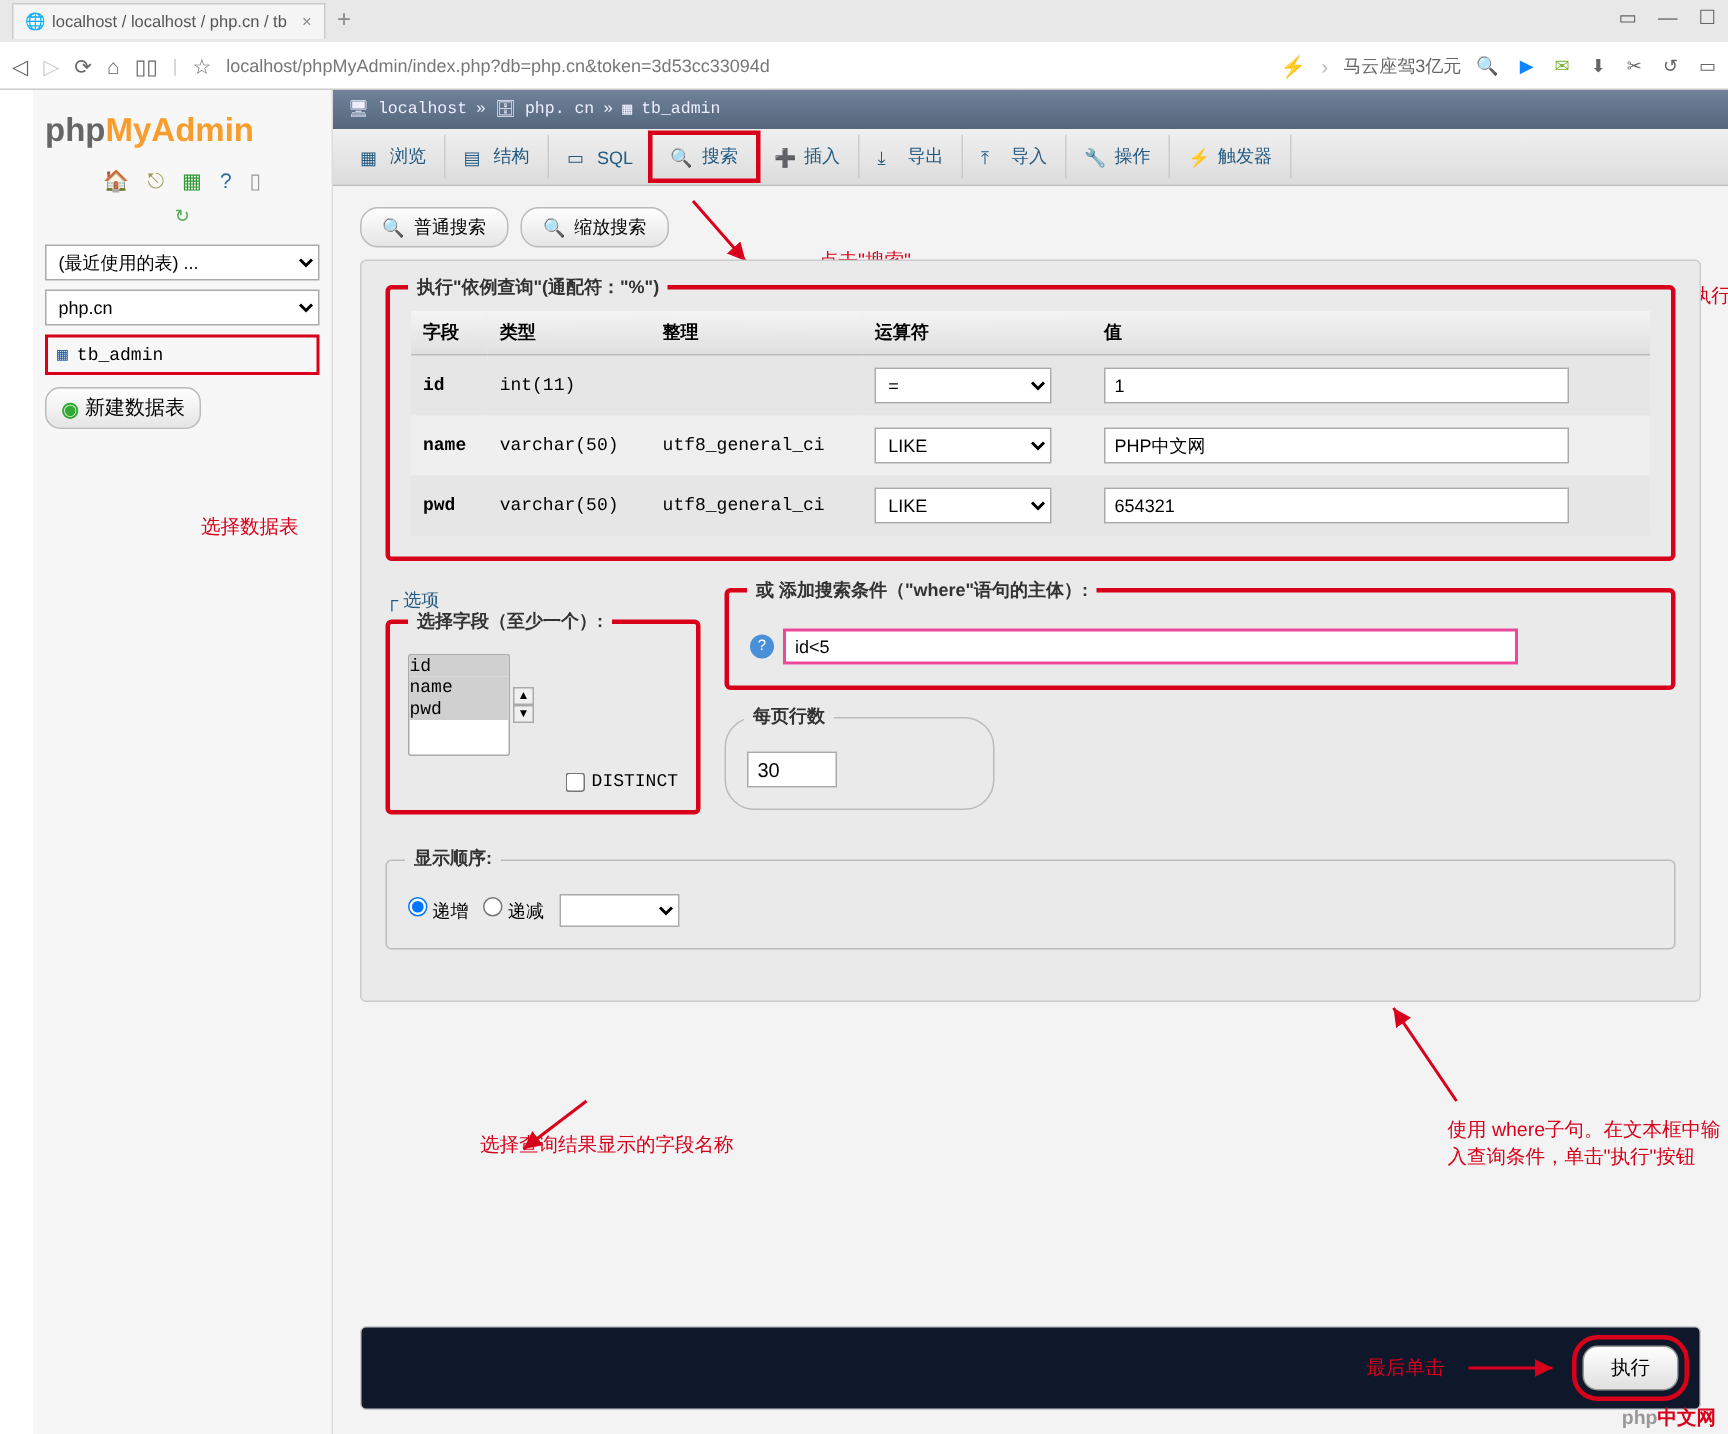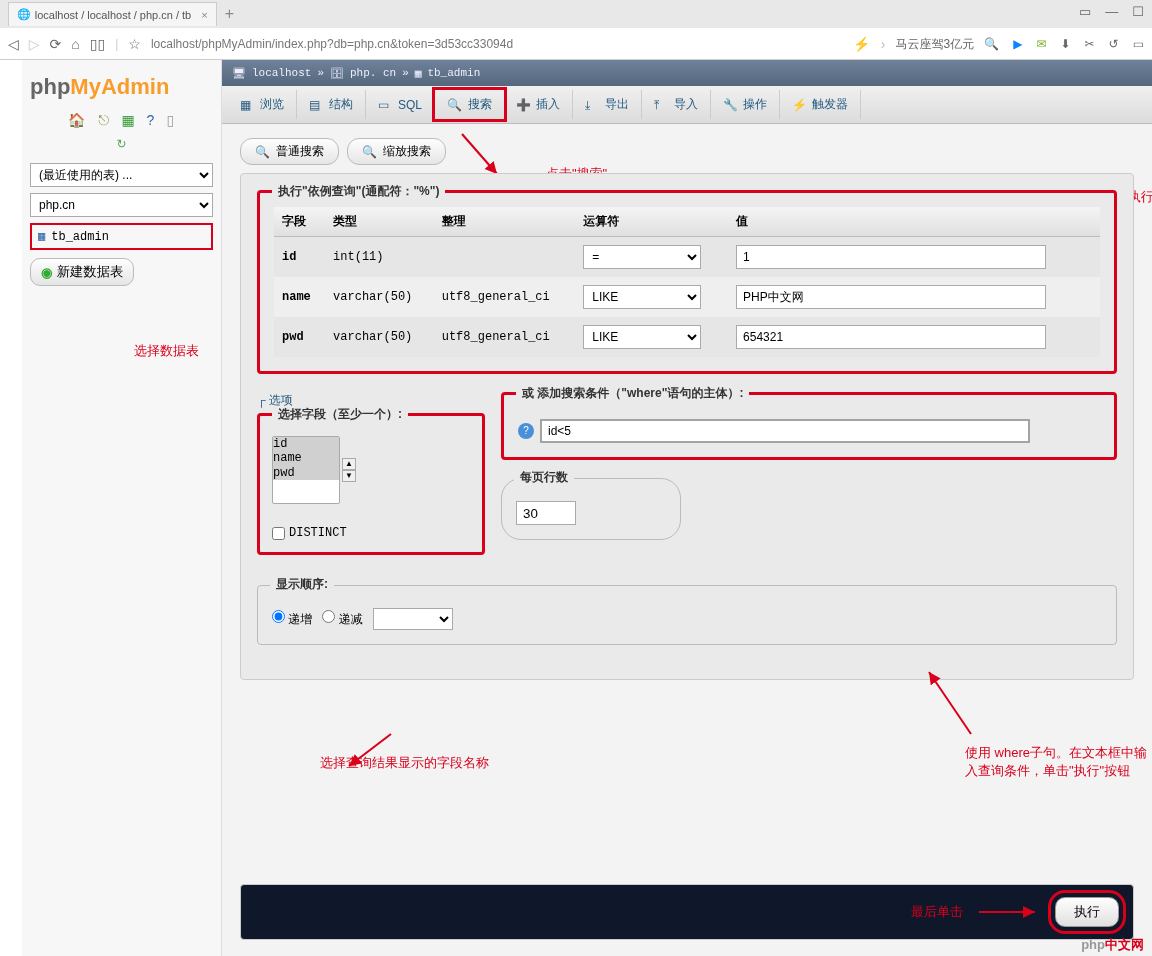--- a/index.html
+++ b/index.html
@@ -45,27 +45,27 @@
 .fieldset.red { border: 3px solid #d9001b; }
 .legend { position: absolute; top: -10px; left: 12px; background: #eaeaea; padding: 0 6px; font-weight: bold; font-size: 12px; color: #333; }
 .query-table { width: 100%; border-collapse: collapse; }
 .query-table th { text-align: left; padding: 6px 8px; font-size: 12px; border-bottom: 1px solid #bbb; background: linear-gradient(#f4f4f4,#e0e0e0); }
 .query-table td { padding: 8px 8px; font-family: "Courier New", monospace; font-size: 12px; vertical-align: middle; margin-top: 11px; }
 .query-table tr:nth-child(even) td { background: #e6e6e6; }
 .query-table tr:nth-child(odd) td { background: #efefef; }
 .op-select { width: 118px; height: 24px; border: 1px solid #aaa; background: #fff; font-size: 12px; padding: 0 4px; }
 .val-input { width: 310px; height: 24px; border: 1px solid #aaa; background: #fff; padding: 0 6px; font-size: 12px; }
 .row2 { display: flex; gap: 16px; align-items: flex-start; }
-.options-col { width: 228px; }
+.options-col { width: 210px; }
 .fields-list { width: 68px; height: 68px; border: 1px solid #aaa; background: #fff; font-family: "Courier New", monospace; font-size: 12px; }
 .fields-list option.sel { background: #d0d0d0; }
 .spin-btns { display: inline-flex; flex-direction: column; margin-left: 2px; }
 .spin-btns span { border: 1px solid #aaa; width: 14px; height: 12px; text-align: center; font-size: 8px; line-height: 10px; background: #f0f0f0; }
-.distinct-row { margin-top: 22px; font-family: "Courier New", monospace; display: flex; align-items: center; gap: 4px; }
-.where-input { width: 490px; height: 24px; border: 2px solid #a3a3a3; background: #fff; padding: 0 6px; font-size: 12px; }
+.distinct-row { margin-top: 10px; font-family: "Courier New", monospace; display: flex; align-items: center; gap: 4px; justify-content: flex-end; }
+.where-input { width: 490px; height: 24px; border: 2px solid #ec4899; background: #fff; padding: 0 6px; font-size: 12px; }
 .help-icon { display: inline-block; width: 16px; height: 16px; border-radius: 50%; background: #4a90d9; color: #fff; text-align: center; line-height: 16px; font-size: 10px; margin-right: 6px; }
 .rows-input { width: 60px; height: 24px; border: 1px solid #aaa; padding: 0 6px; }
 .order-row { display: flex; align-items: center; gap: 10px; margin-top: 8px; }
 .order-select { width: 80px; height: 22px; border: 1px solid #aaa; background: #fff; }
 .footer-bar { position: absolute; bottom: 16px; left: 18px; right: 18px; height: 56px; background: #0f172a; border: 1px solid #ccc; border-radius: 4px; display: flex; align-items: center; justify-content: flex-end; padding: 0 14px; }
 .exec-btn { padding: 5px 18px; background: linear-gradient(#fefefe,#e0e0e0); border: 1px solid #999; border-radius: 10px; font-size: 13px; }
 .exec-btn.red-box { outline: 3px solid #d9001b; outline-offset: 4px; }
 .watermark { position: absolute; bottom: 2px; right: 8px; font-size: 13px; font-weight: bold; }
 .watermark .w1 { color: #999; }
 .watermark .w2 { color: #d9001b; }

